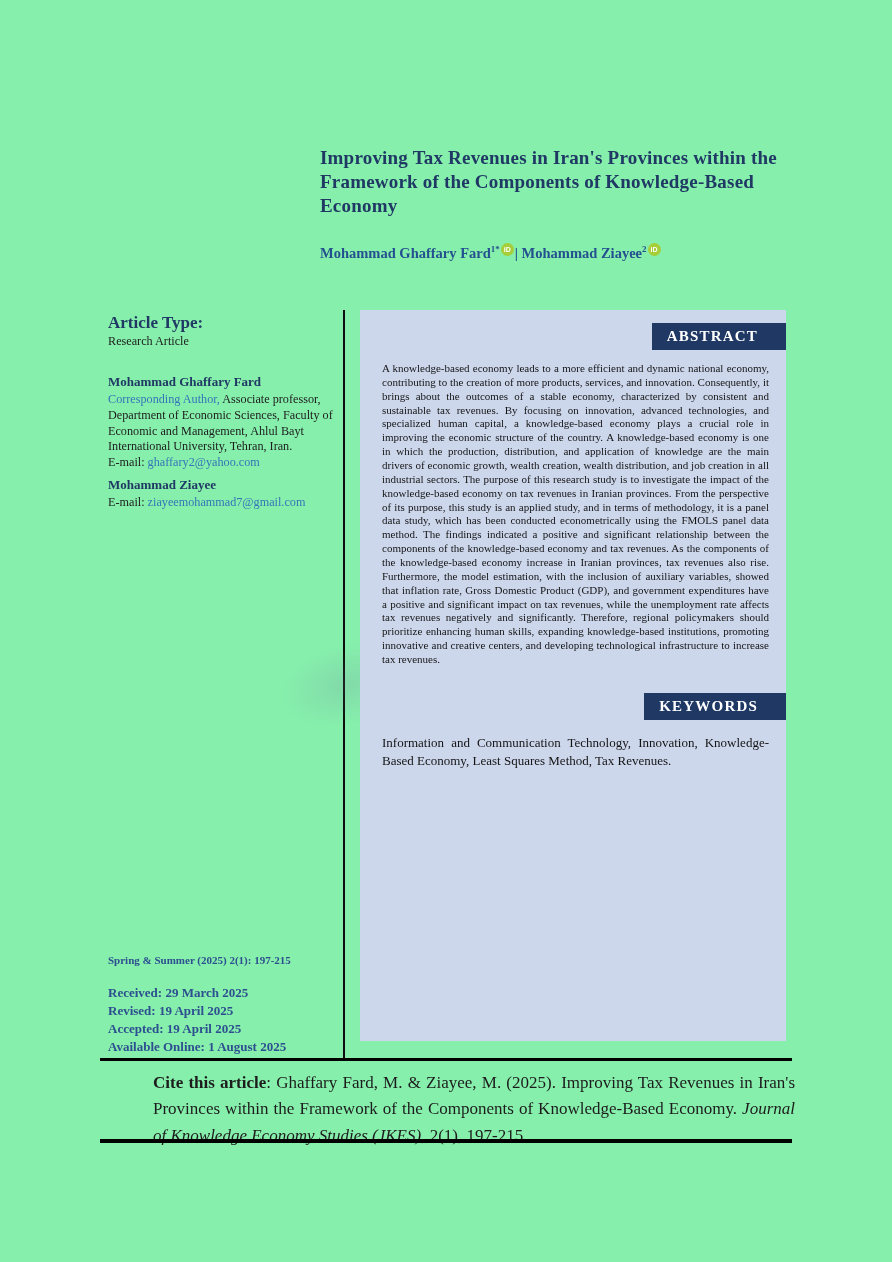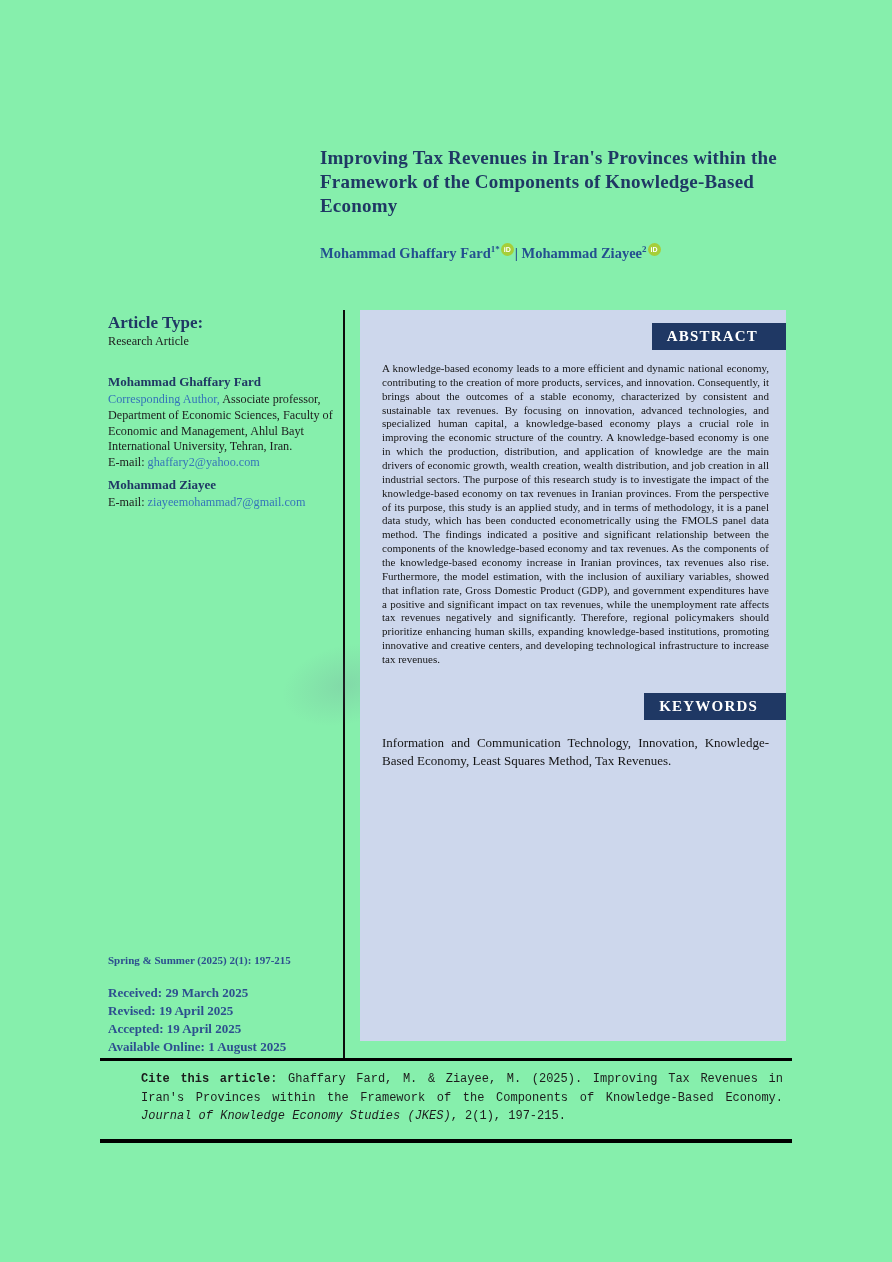--- a/index.html
+++ b/index.html
@@ -63,22 +63,22 @@
   .kw-text{
     margin:13px 17px 0 22px;text-align:justify;
     font-size:13px;line-height:1.4;color:#141414;
   }
   .kw-hdr{margin-top:26px;text-align:center;}
   
   .rule-thick{position:absolute;left:100px;width:692px;height:3px;background:#000000;}
   .rule-top{top:1058px;}
   .rule-bottom{top:1139px;height:3.5px;}
   .cite{
-    position:absolute;left:141px;top:1070px;width:642px;
-    font-size:12px;line-height:1.55;text-align:justify;font-family:Liberation Mono, monospace;
+    position:absolute;left:153px;top:1070px;width:642px;
+    font-size:17px;line-height:1.55;text-align:justify;
   }
   .cite b{font-weight:bold;}
   .cite i{font-style:italic;}
   .doi-row{
     position:absolute;left:137px;top:1119px;width:642px;
     font-size:12.1px;display:flex;justify-content:space-between;
   }
   .pub-label{font-weight:bold;color:#000;}
   .pub-name{color:#3575b9;}
 </style>

